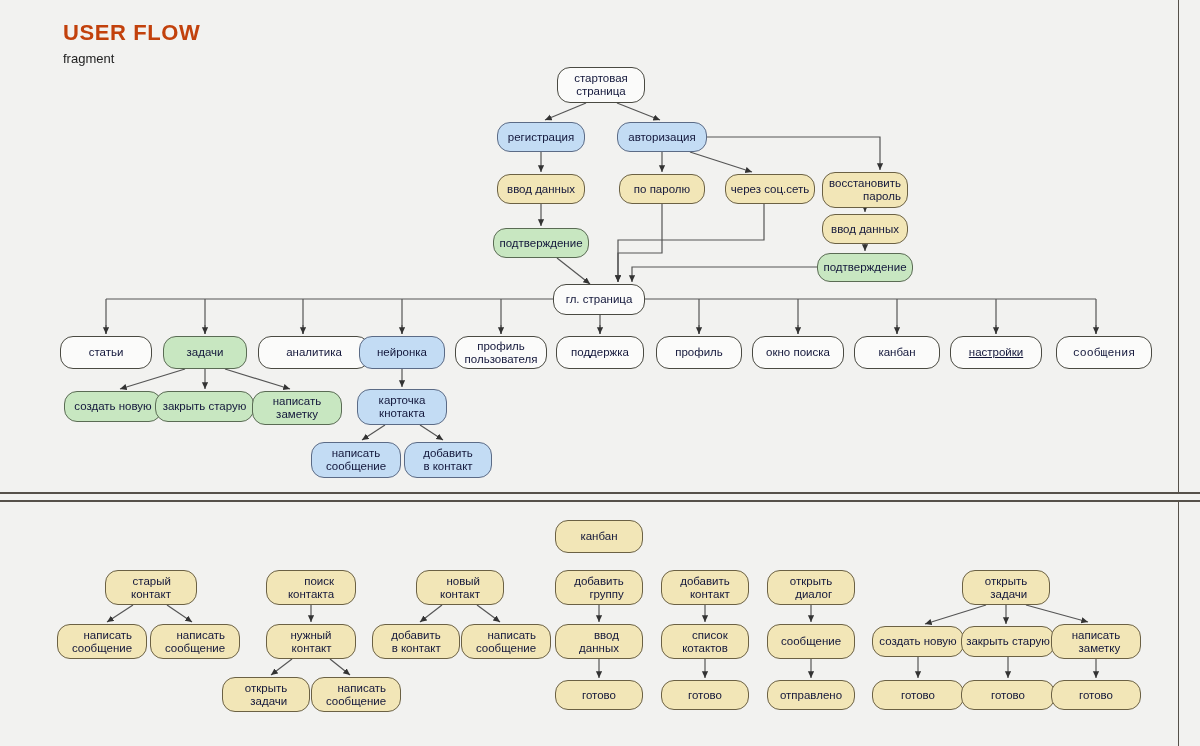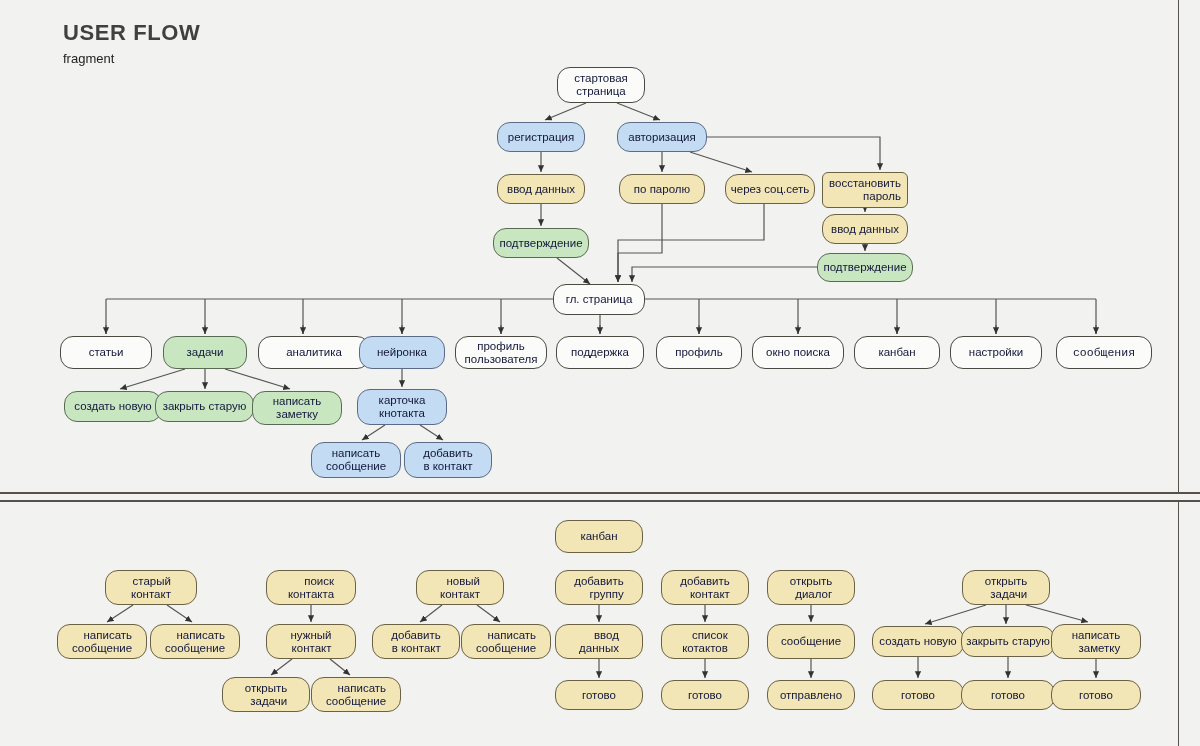--- a/index.html
+++ b/index.html
@@ -1,18 +1,18 @@
 <!DOCTYPE html>
 <html><head>
 <meta charset="utf-8">
 <style>
   html,body{margin:0;padding:0;background:#f2f2f0;}
   body{width:1200px;height:746px;overflow:hidden;font-family:"Liberation Sans","DejaVu Sans",sans-serif;}
   #canvas{position:relative;width:1200px;height:746px;background:#f2f2f0;}
-  #title{position:absolute;left:63px;top:20px;font-size:22px;font-weight:bold;letter-spacing:.6px;color:#404040;}
+  #title{position:absolute;left:63px;top:20px;font-size:22px;font-weight:bold;letter-spacing:.6px;color:#c2410c;}
   #subtitle{position:absolute;left:63px;top:51px;font-size:13px;color:#222;}
   svg#edges{position:absolute;left:0;top:0;width:1200px;height:746px;pointer-events:none;}
   .node{position:absolute;box-sizing:border-box;border:1px solid #4a4a42;border-radius:13px;
         display:flex;align-items:center;justify-content:center;text-align:center;
         font-size:11.5px;line-height:13px;color:#12163a;white-space:pre-line;}
   .f-white{background:#fbfbfa;}
   .f-blue{background:#c3dcf4;border-color:#5b6b86;}
   .f-yellow{background:#f2e6b7;border-color:#6b6144;text-align:right;}
   .f-green{background:#c8e7c1;border-color:#5a6b54;}
   .divider{position:absolute;left:0;width:1200px;height:2px;background:#56514a;}
@@ -127,37 +127,37 @@
   </svg>
 
   <div id="nodes">
       <div class="node f-white" style="left: 557px; top: 67px; width: 88px; height: 36px;">стартовая
 страница</div>
       <div class="node f-blue" style="left: 497px; top: 122px; width: 88px; height: 30px;">регистрация</div>
       <div class="node f-blue" style="left: 617px; top: 122px; width: 90px; height: 30px;">авторизация</div>
       <div class="node f-yellow" style="left: 497px; top: 174px; width: 88px; height: 30px;">ввод данных</div>
       <div class="node f-yellow" style="left: 619px; top: 174px; width: 86px; height: 30px;">по паролю</div>
       <div class="node f-yellow" style="left: 719px; top: 174px; width: 90px; height: 30px; margin-left: 6px;">через соц.сеть</div>
-      <div class="node f-yellow" style="left: 822px; top: 172px; width: 86px; height: 36px; border-radius: 6px;">восстановить
+      <div class="node f-yellow" style="left: 822px; top: 172px; width: 86px; height: 36px;">восстановить
 пароль</div>
       <div class="node f-green" style="left: 493px; top: 228px; width: 96px; height: 30px;">подтверждение</div>
       <div class="node f-yellow" style="left: 822px; top: 214px; width: 86px; height: 30px;">ввод данных</div>
       <div class="node f-green" style="left: 817px; top: 253px; width: 96px; height: 29px;">подтверждение</div>
       <div class="node f-white" style="left: 553px; top: 284px; width: 92px; height: 31px;">гл. страница</div>
       <div class="node f-white" style="left: 60px; top: 336px; width: 92px; height: 33px;">статьи</div>
       <div class="node f-green" style="left: 163px; top: 336px; width: 84px; height: 33px;">задачи</div>
       <div class="node f-white" style="left: 258px; top: 336px; width: 112px; height: 33px;">аналитика</div>
       <div class="node f-blue" style="left: 359px; top: 336px; width: 86px; height: 33px;">нейронка</div>
       <div class="node f-white" style="left: 455px; top: 336px; width: 92px; height: 33px;">профиль
 пользователя</div>
       <div class="node f-white" style="left: 556px; top: 336px; width: 88px; height: 33px;">поддержка</div>
       <div class="node f-white" style="left: 656px; top: 336px; width: 86px; height: 33px;">профиль</div>
       <div class="node f-white" style="left: 752px; top: 336px; width: 92px; height: 33px;">окно поиска</div>
       <div class="node f-white" style="left: 854px; top: 336px; width: 86px; height: 33px;">канбан</div>
-      <div class="node f-white" style="left: 950px; top: 336px; width: 92px; height: 33px;">настройки</div>
+      <div class="node f-white" style="left: 950px; top: 336px; width: 92px; height: 33px; text-decoration: underline;">настройки</div>
       <div class="node f-white" style="left: 1056px; top: 336px; width: 96px; height: 33px; font-family: Liberation Mono, monospace;">сообщения</div>
       <div class="node f-green" style="left: 64px; top: 391px; width: 98px; height: 31px;">создать новую</div>
       <div class="node f-green" style="left: 155px; top: 391px; width: 99px; height: 31px;">закрыть старую</div>
       <div class="node f-green" style="left: 252px; top: 391px; width: 90px; height: 34px;">написать
 заметку</div>
       <div class="node f-blue" style="left: 357px; top: 389px; width: 90px; height: 36px;">карточка
 кнотакта</div>
       <div class="node f-blue" style="left: 311px; top: 442px; width: 90px; height: 36px;">написать
 сообщение</div>
       <div class="node f-blue" style="left: 404px; top: 442px; width: 88px; height: 36px;">добавить

